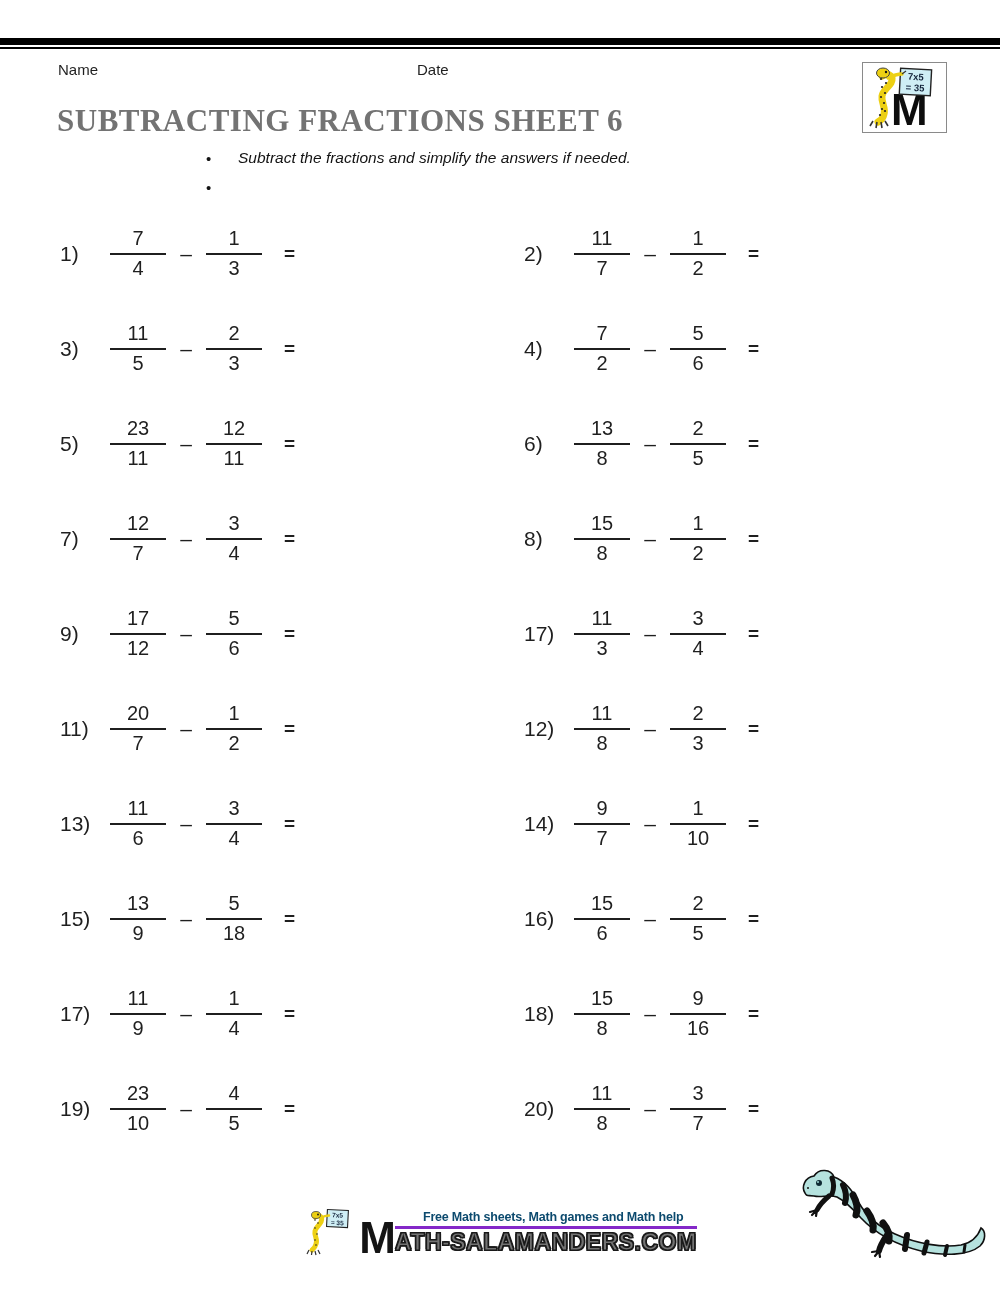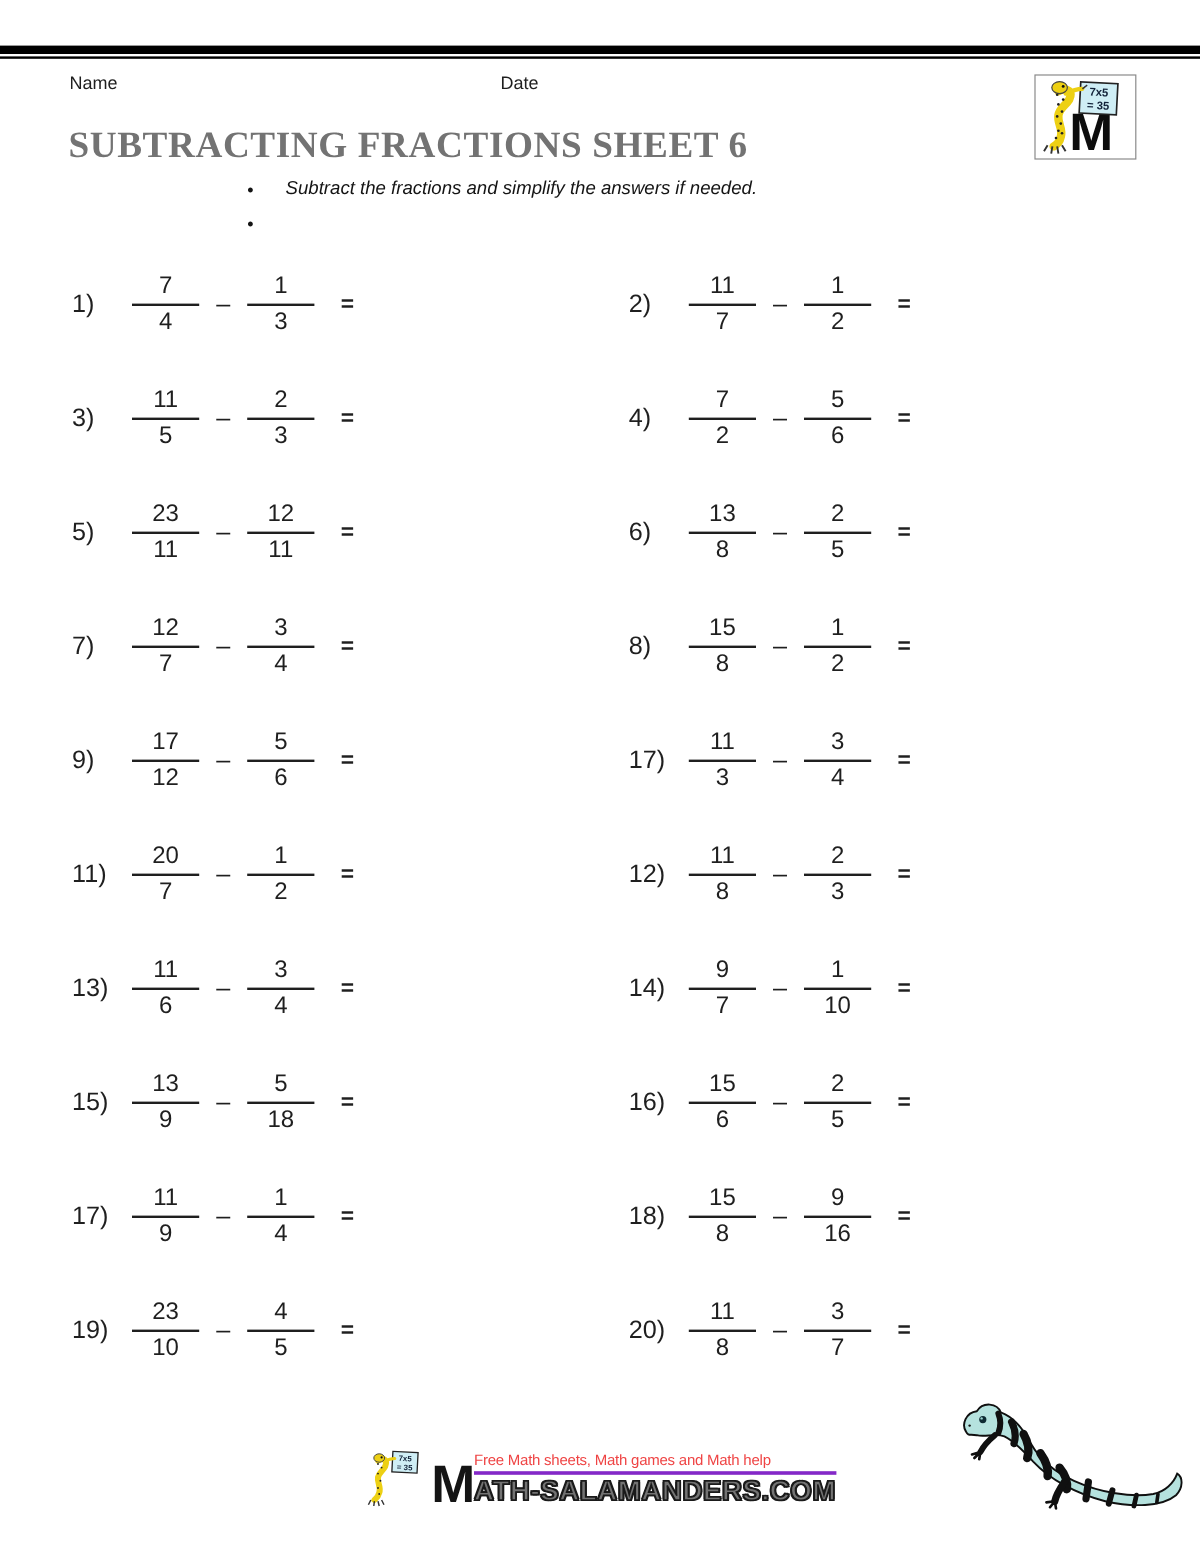--- a/index.html
+++ b/index.html
@@ -21,21 +21,21 @@
   .pnum{width:50px;flex:0 0 50px;font-size:21px;}
   .frac{display:inline-flex;flex-direction:column;align-items:center;min-width:56px;font-size:20px;line-height:1.18;}
   .frac .bar{align-self:stretch;height:2px;background:#1f1f1f;margin:2px 0;}
   .frac .num,.frac .den{padding:0 6px;}
   .minus{width:40px;flex:0 0 40px;text-align:center;font-size:21px;}
   .equals{margin-left:22px;font-size:19px;font-weight:600;}
   .footer{position:absolute;top:1208px;left:0;width:1000px;display:flex;justify-content:center;align-items:flex-end;}
   .footer-logo{display:block;margin-right:2px;}
   .m-letter{font-size:44px;font-weight:800;line-height:0.82;color:#141414;letter-spacing:-2px;margin-right:1px;}
   .footer-col{display:flex;flex-direction:column;padding-bottom:2px;}
-  .tagline{font-size:12.5px;font-weight:400;letter-spacing:-0.2px;color:#ef4444;}
+  .tagline{font-size:12.5px;font-weight:700;letter-spacing:-0.2px;color:#0c4a6e;margin-left:28px;}
   .rule-purple{height:3px;background:#8428c8;margin:2px 0 1px;}
   .site-rest{font-size:23px;font-weight:700;letter-spacing:0.5px;line-height:1.05;color:#737373;
              -webkit-text-stroke:1.2px #1a1a1a;
              text-shadow:-1px -1px 0 #1a1a1a,1px -1px 0 #1a1a1a,-1px 1px 0 #1a1a1a,1px 1px 0 #1a1a1a;}
   .mascot{position:absolute;left:795px;top:1163px;}
 </style>
 </head>
 <body>
 
 <div class="page">

